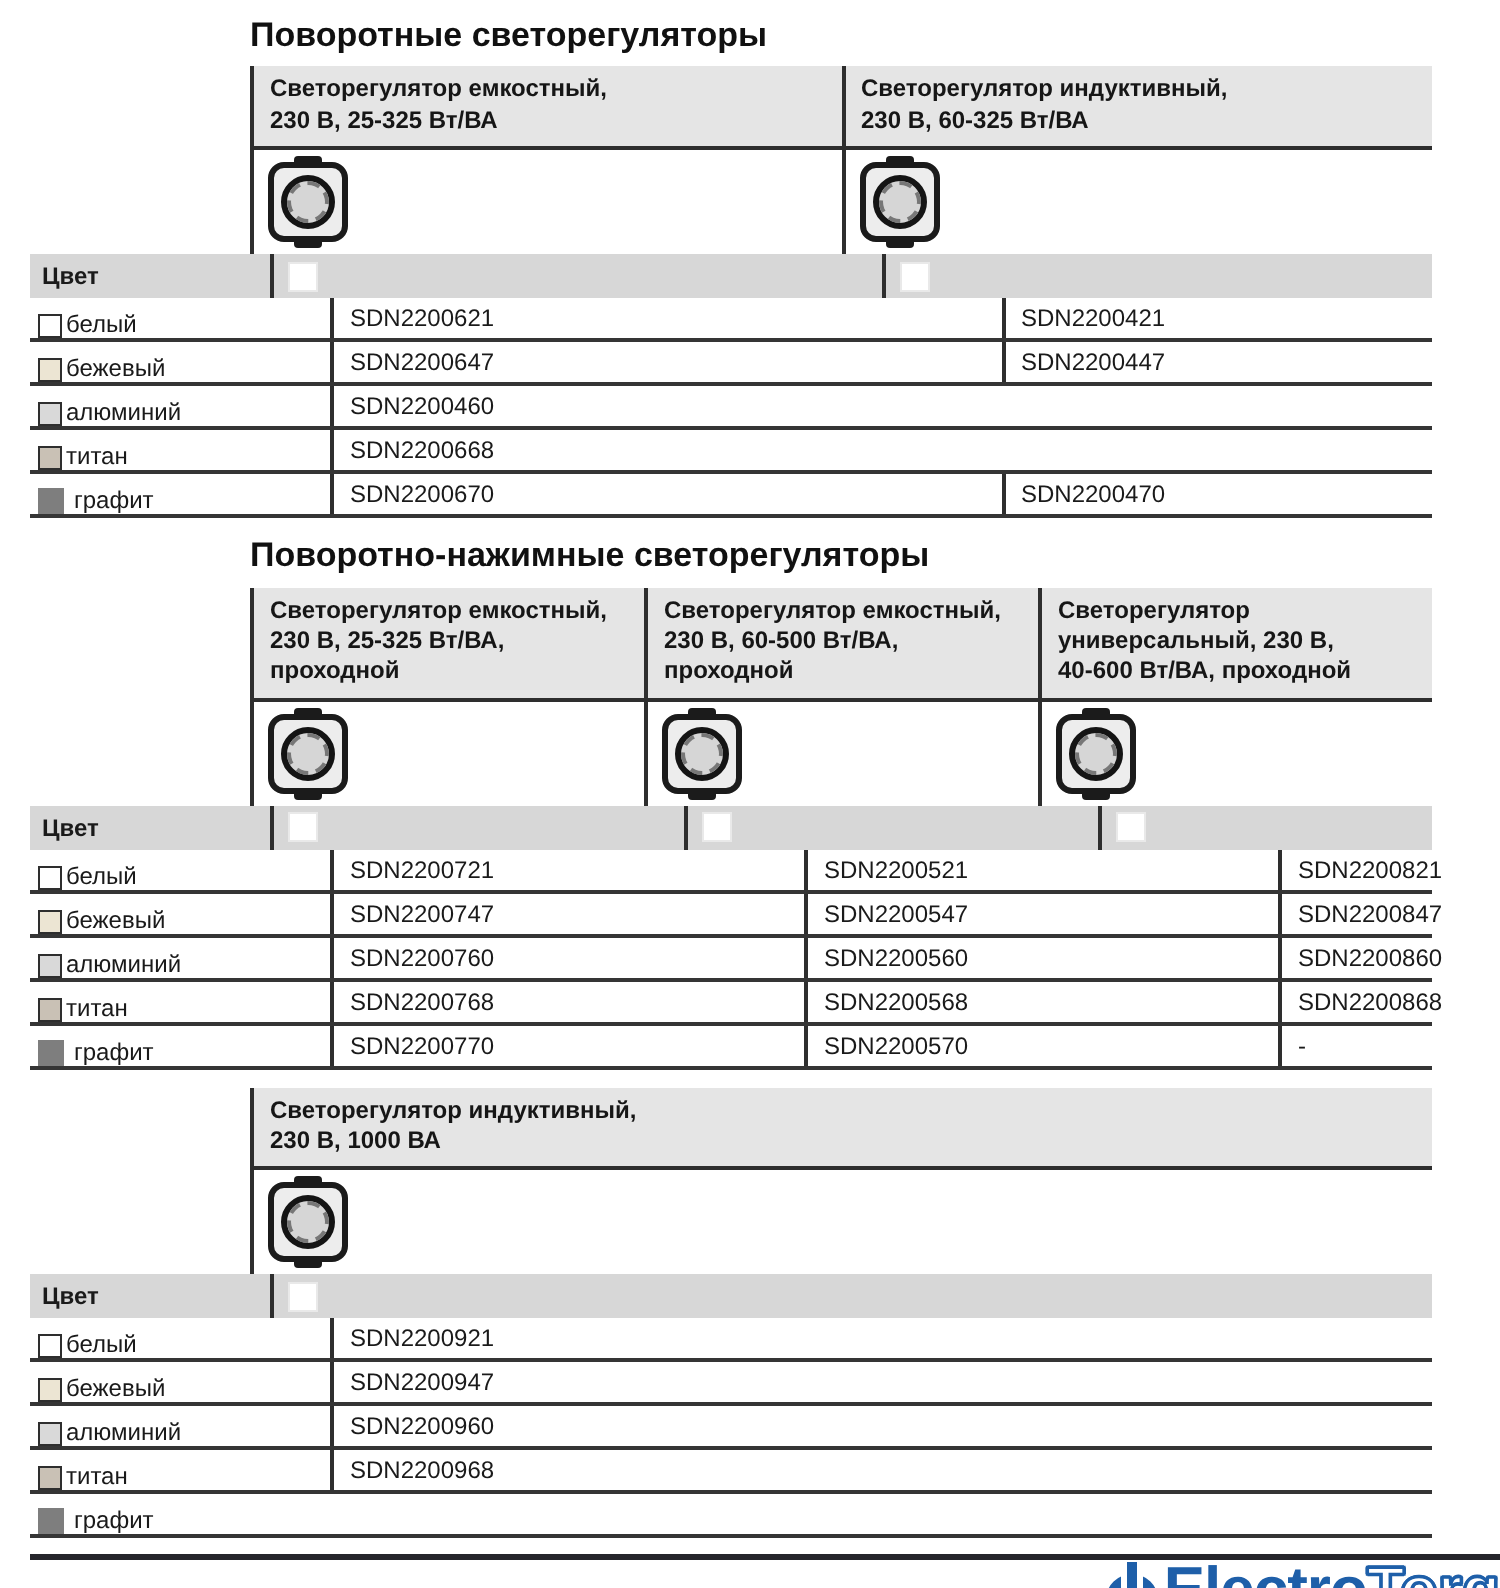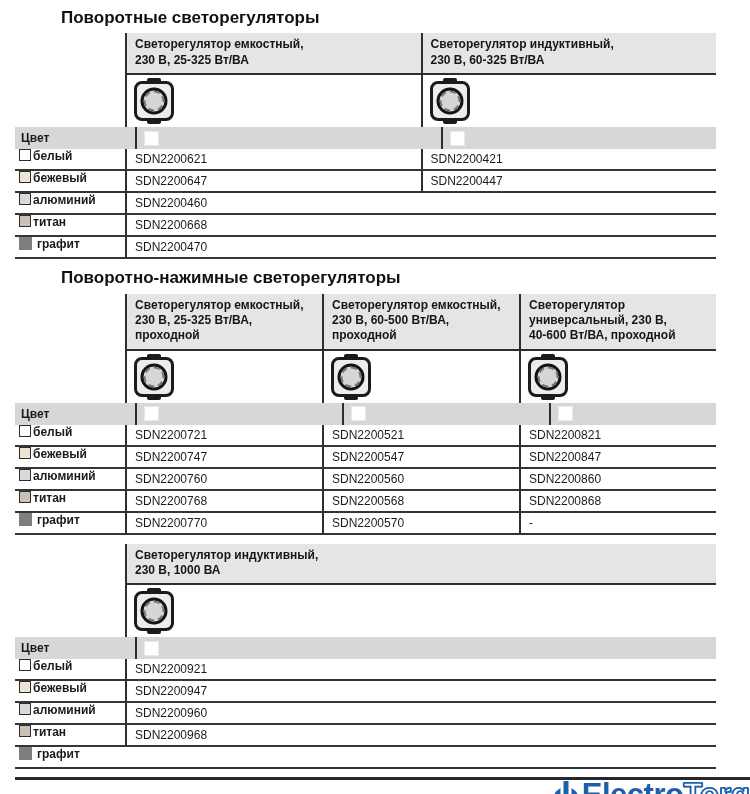--- a/index.html
+++ b/index.html
@@ -2,21 +2,21 @@
 <html><head>
 <meta charset="utf-8">
 <style>
   html,body{margin:0;padding:0;background:#fff;}
   body{
     width:750px;height:794px;overflow:hidden;
     font-family:"Liberation Sans", sans-serif;color:#1a1a1a;
   }
   .page{padding:8px 0 0 15px;width:735px;box-sizing:border-box;}
   .section-title{
-    font-size:17px;font-weight:bold;margin:0 0 5px 46px;line-height:1.2;color:#111;
+    font-size:17px;font-weight:bold;margin:0 0 5px 110px;line-height:1.2;color:#111;
   }
   .section{margin:0;}
   .section + .section{margin-top:9px;}
   .tbl{width:701px;}
   .row{display:flex;box-sizing:border-box;}
   .label-col{flex:0 0 110px;width:110px;box-sizing:border-box;}
   .pcell{box-sizing:border-box;border-left:2px solid #2e2e2e;}
   .cols2 .pcell{flex:0 0 295.5px;width:295.5px;}
   .cols3 .pcell{flex:0 0 197px;width:197px;}
   .cols1 .pcell{flex:0 0 591px;width:591px;}
@@ -40,29 +40,29 @@
     background:#d6d6d6;box-sizing:border-box;}
   .dimmer .knob:after{content:"";position:absolute;inset:0;border:2px dashed #777;border-radius:50%;}
   
   .color-row{height:22px;background:#d7d7d7;gap:10px;}
   .color-row .label-col{display:flex;align-items:center;padding-left:6px;
     font-size:12px;font-weight:bold;}
   .color-row .pcell{display:flex;align-items:center;padding-left:7px;}
   .swatch-sample{width:15px;height:15px;background:#fff;border:1px solid #e9e9e9;box-sizing:border-box;}
   
   .data-row{height:22px;border-bottom:2px solid #353535;font-size:12px;}
-  .data-row .label-col{display:flex;align-items:flex-start;padding-left:4px;font-weight:bold;}
+  .data-row .label-col{display:flex;align-items:flex-end;padding-left:4px;}
   .sw{width:12px;height:12px;border:1.5px solid #2e2e2e;box-sizing:border-box;
     display:inline-block;margin-right:2px;flex:0 0 auto;}
   .sw-white{background:#ffffff;}
   .sw-beige{background:#ece5d3;}
   .sw-alum{background:#d9d9d9;}
   .sw-titan{background:#c9c1b5;}
   .sw-graphite{background:#7e7e7e;border:none;width:13px;height:13px;margin-right:5px;}
-  .code{display:flex;align-items:center;padding-left:8px;letter-spacing:0;}
+  .code{display:flex;align-items:center;padding-left:8px;letter-spacing:0;margin-left:40px;}
   
   .footer{margin-top:8px;width:735px;}
   .rule{height:3px;background:#26262b;width:735px;}
   .logo{display:flex;align-items:flex-start;justify-content:flex-end;margin-top:-1px;}
   .power-icon{position:relative;width:29px;height:33px;margin:2px 1px 0 0;}
   .power-ring{position:absolute;left:1px;top:6px;width:26px;height:26px;box-sizing:border-box;
     border:5px solid #1e5fa9;border-radius:50%;}
   .power-bar{position:absolute;left:50%;transform:translateX(-50%);top:0;width:5px;height:15px;
     background:#1e5fa9;box-shadow:-3px 0 0 #fff,3px 0 0 #fff;}
   .logo-solid{font-size:31px;font-weight:bold;color:#1e5fa9;line-height:1.05;letter-spacing:-0.5px;}
@@ -141,20 +141,21 @@
             <span class="sw sw-titan"></span>
             <span>титан</span>
           </div>
         <div class="pcell code">SDN2200668</div>
       </div>
       <div class="row data-row">
         <div class="label-col">
             <span class="sw sw-graphite"></span>
             <span>графит</span>
           </div>
+        <div class="pcell code">SDN2200670</div>
         <div class="pcell code">SDN2200470</div>
       </div>
     </div>
   </div>
 
   <div class="section">
     <h2 class="section-title">Поворотно-нажимные светорегуляторы</h2>
     <div class="tbl cols3">
       <div class="row header-row">
         <div class="label-col"></div>

